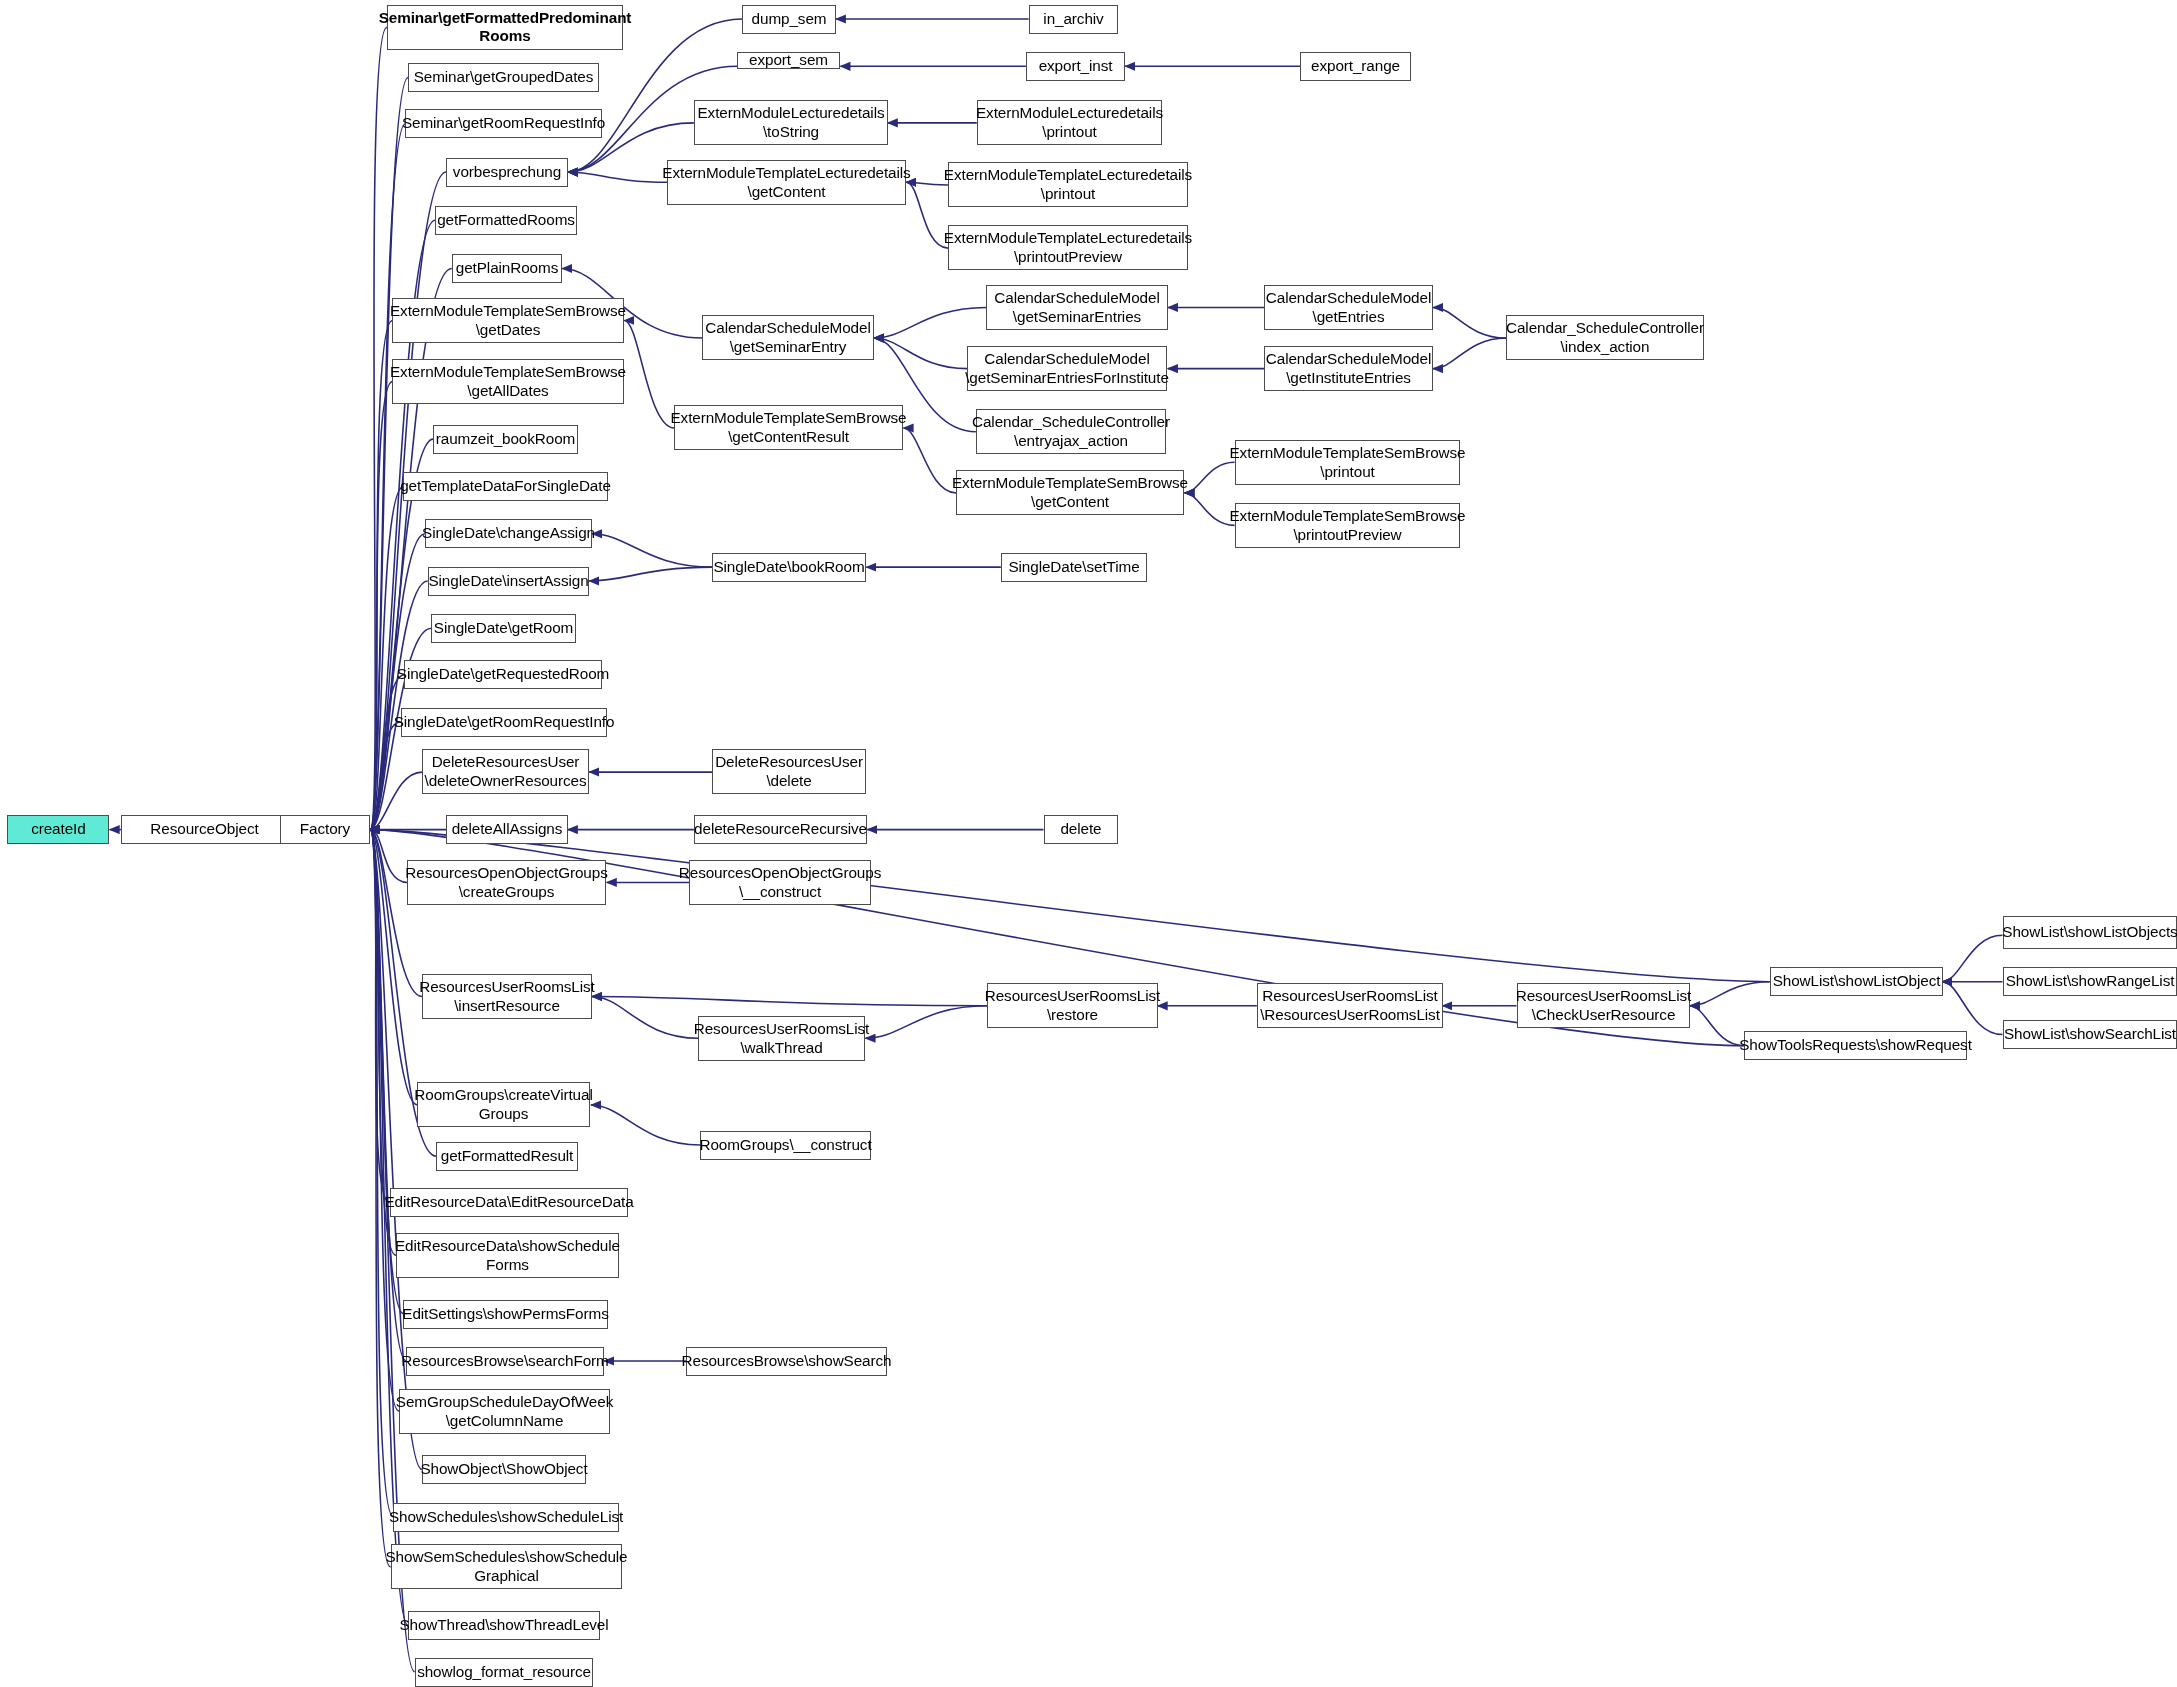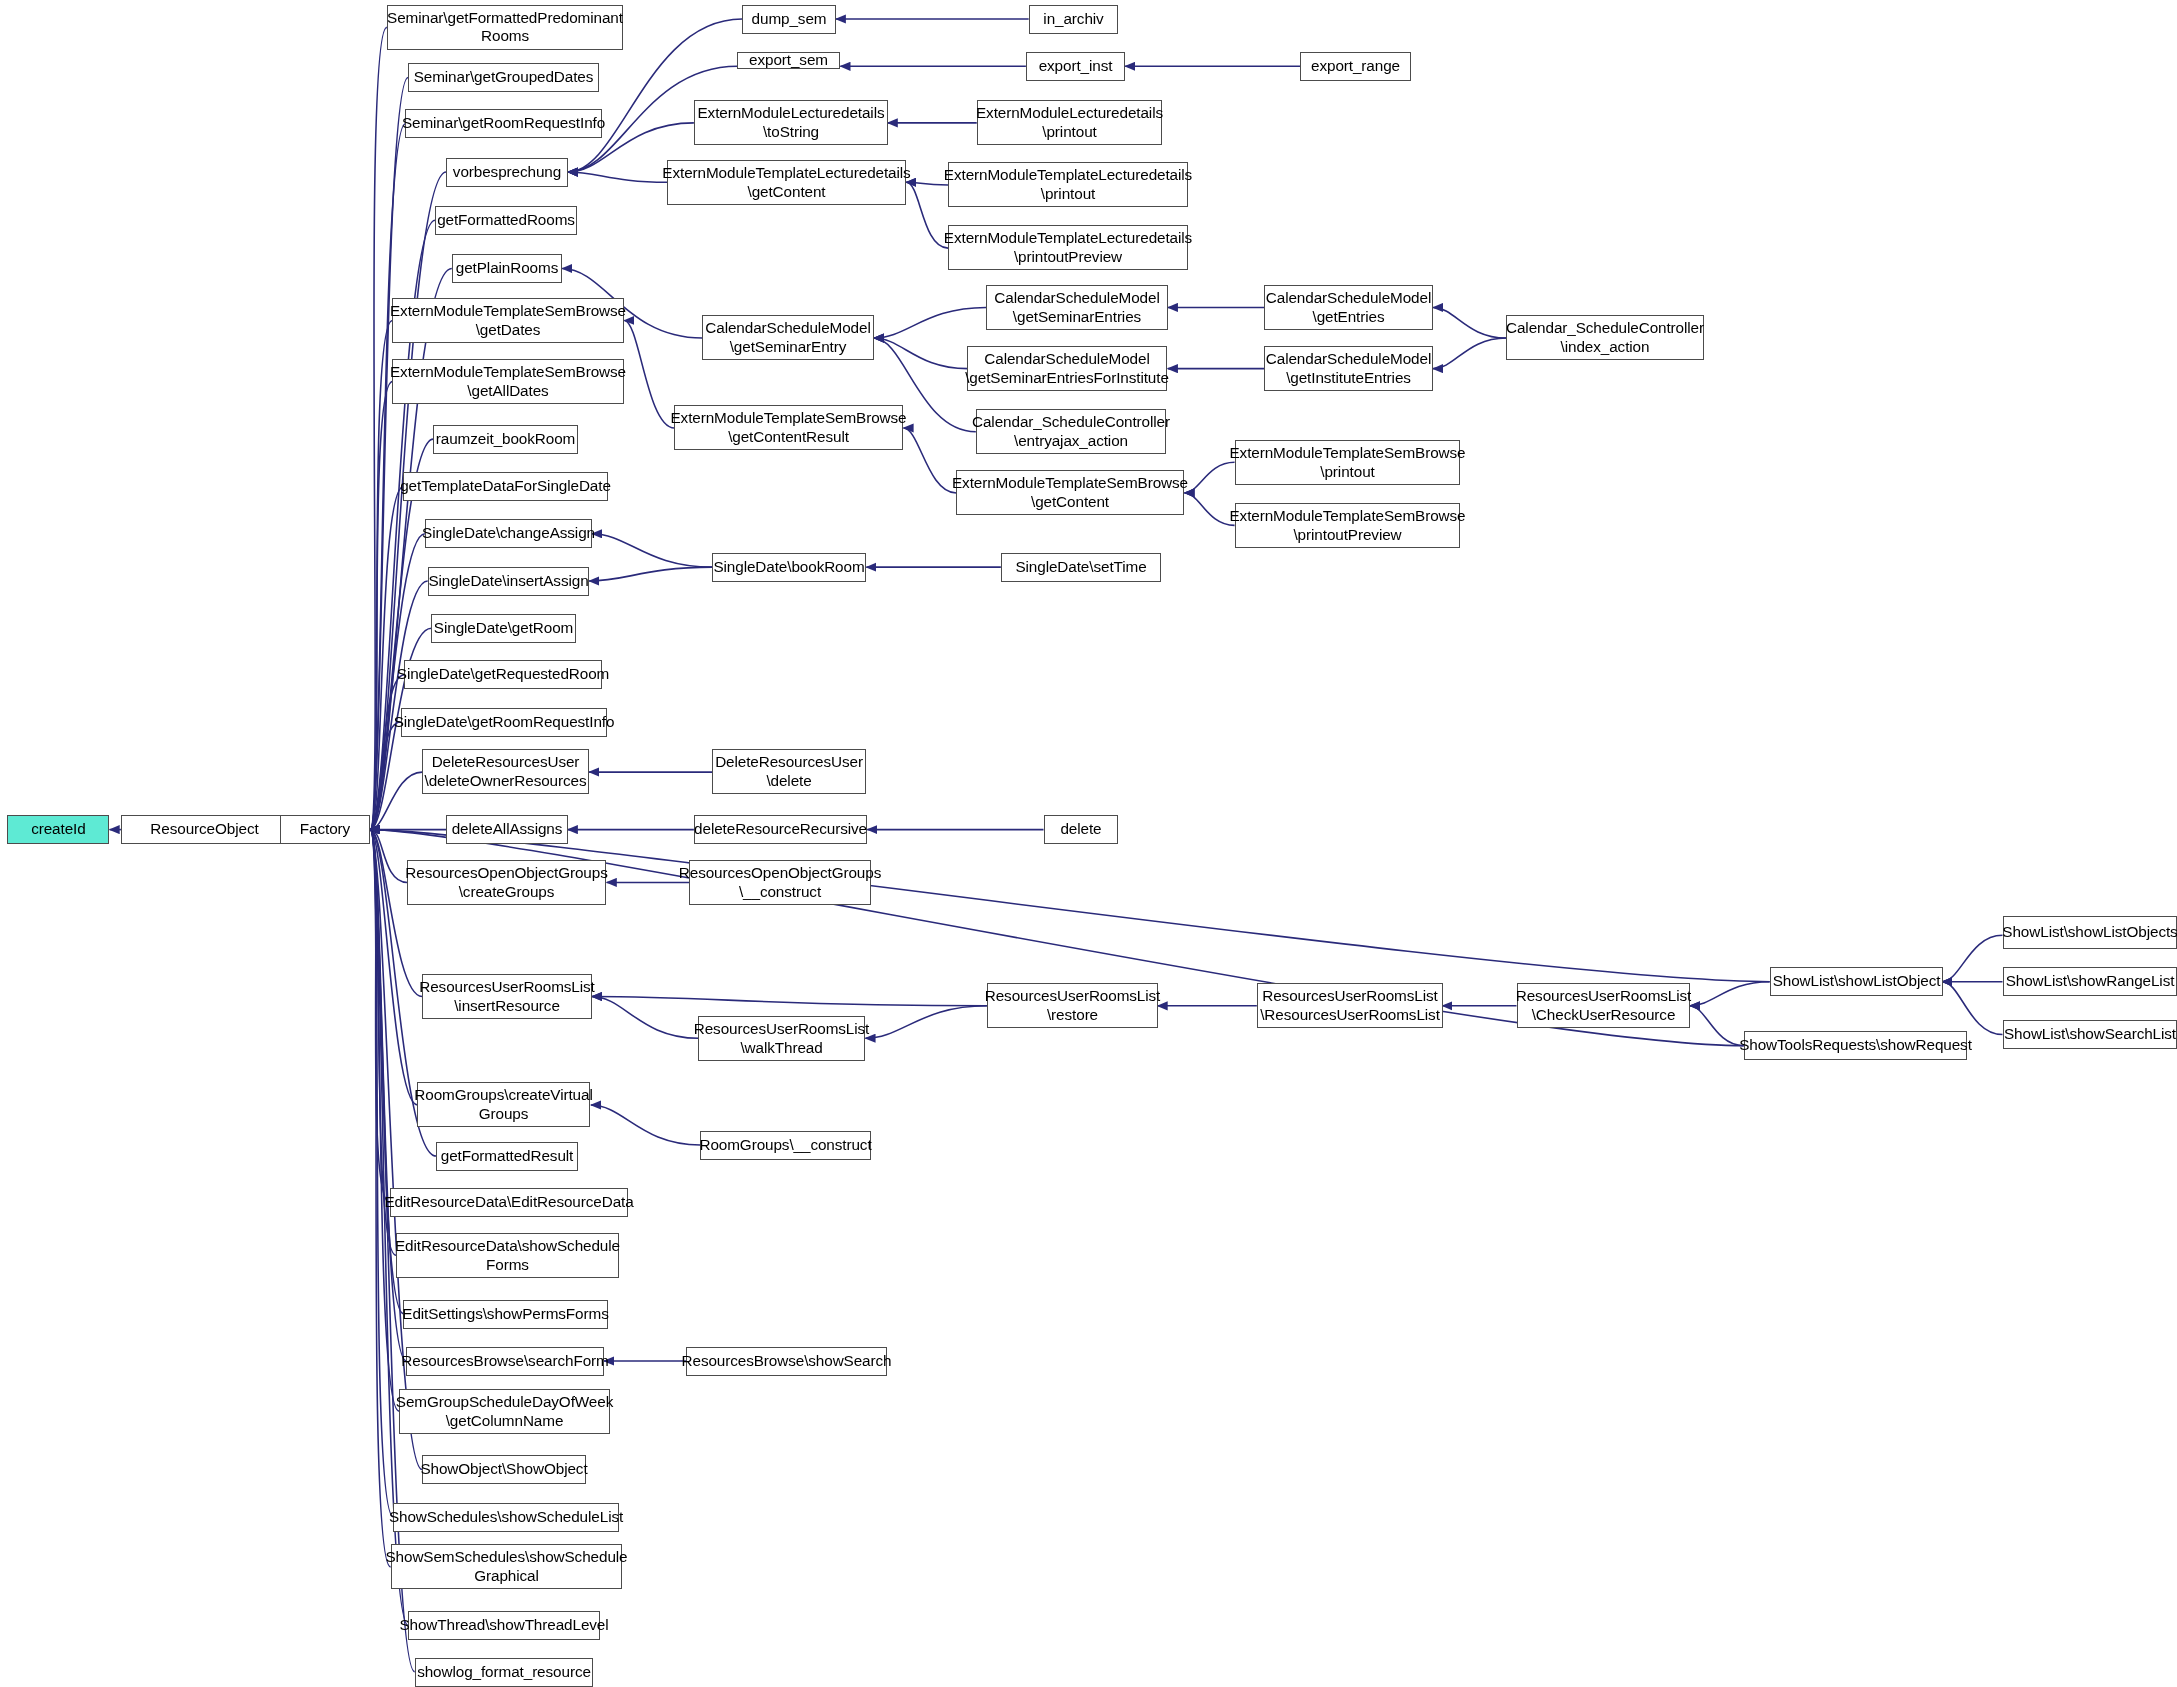--- a/index.html
+++ b/index.html
@@ -124,21 +124,21 @@
         <path d="M 2159 1058.5 L 2094 1058.5" marker-end="url(#arrow)"></path>
         <path d="M 2159 1115.5 C 2123.25 1115.5, 2113.6625 1058.5, 2094 1058.5" marker-end="url(#arrow)"></path>
         <path d="M 755 1234.5 C 690.1 1234.5, 672.695 1191.5, 637 1191.5" marker-end="url(#arrow)"></path>
         <path d="M 740 1467.5 L 651 1467.5" marker-end="url(#arrow)"></path>
       </g>
   </svg>
   <div id="node-layer">
       <div class="node root" style="left: 7.4px; top: 815px; width: 102px; height: 29px;"><span>createId</span></div>
       <div class="node" style="left: 121px; top: 815px; width: 167px; height: 29px;"><span>ResourceObject</span></div>
       <div class="node" style="left: 280px; top: 815px; width: 90px; height: 29px;"><span>Factory</span></div>
-      <div class="node" style="left: 387px; top: 4.6px; width: 236px; height: 45px;"><span>Seminar\getFormattedPredominant
+      <div class="node" style="left: 387px; top: 4.6px; width: 236px; height: 45px; font-weight: bold;"><span>Seminar\getFormattedPredominant
 Rooms</span></div>
       <div class="node" style="left: 408px; top: 63px; width: 191px; height: 29px;"><span>Seminar\getGroupedDates</span></div>
       <div class="node" style="left: 405px; top: 109px; width: 197px; height: 29px;"><span>Seminar\getRoomRequestInfo</span></div>
       <div class="node" style="left: 446px; top: 158px; width: 122px; height: 29px; align-items: center;"><span>vorbesprechung</span></div>
       <div class="node" style="left: 435px; top: 206px; width: 142px; height: 29px;"><span>getFormattedRooms</span></div>
       <div class="node" style="left: 452px; top: 254px; width: 110px; height: 29px;"><span>getPlainRooms</span></div>
       <div class="node" style="left: 392px; top: 298px; width: 232px; height: 45px;"><span>ExternModuleTemplateSemBrowse
 \getDates</span></div>
       <div class="node" style="left: 392px; top: 359px; width: 232px; height: 45px;"><span>ExternModuleTemplateSemBrowse
 \getAllDates</span></div>
@@ -201,21 +201,21 @@
       <div class="node" style="left: 948px; top: 225px; width: 240px; height: 45px;"><span>ExternModuleTemplateLecturedetails
 \printoutPreview</span></div>
       <div class="node" style="left: 986px; top: 285px; width: 182px; height: 45px;"><span>CalendarScheduleModel
 \getSeminarEntries</span></div>
       <div class="node" style="left: 967px; top: 346px; width: 200px; height: 45px;"><span>CalendarScheduleModel
 \getSeminarEntriesForInstitute</span></div>
       <div class="node" style="left: 976px; top: 409px; width: 190px; height: 45px;"><span>Calendar_ScheduleController
 \entryajax_action</span></div>
       <div class="node" style="left: 956px; top: 470px; width: 228px; height: 45px;"><span>ExternModuleTemplateSemBrowse
 \getContent</span></div>
-      <div class="node" style="left: 1001px; top: 553px; width: 160px; height: 29px;"><span>SingleDate\setTime</span></div>
+      <div class="node" style="left: 1001px; top: 553px; width: 146px; height: 29px;"><span>SingleDate\setTime</span></div>
       <div class="node" style="left: 1044px; top: 815px; width: 74px; height: 29px;"><span>delete</span></div>
       <div class="node" style="left: 1257px; top: 983px; width: 186px; height: 45px;"><span>ResourcesUserRoomsList
 \ResourcesUserRoomsList</span></div>
       <div class="node" style="left: 987px; top: 983px; width: 171px; height: 45px;"><span>ResourcesUserRoomsList
 \restore</span></div>
       <div class="node" style="left: 1235px; top: 440px; width: 225px; height: 45px;"><span>ExternModuleTemplateSemBrowse
 \printout</span></div>
       <div class="node" style="left: 1235px; top: 503px; width: 225px; height: 45px;"><span>ExternModuleTemplateSemBrowse
 \printoutPreview</span></div>
       <div class="node" style="left: 1264px; top: 285px; width: 169px; height: 45px;"><span>CalendarScheduleModel

